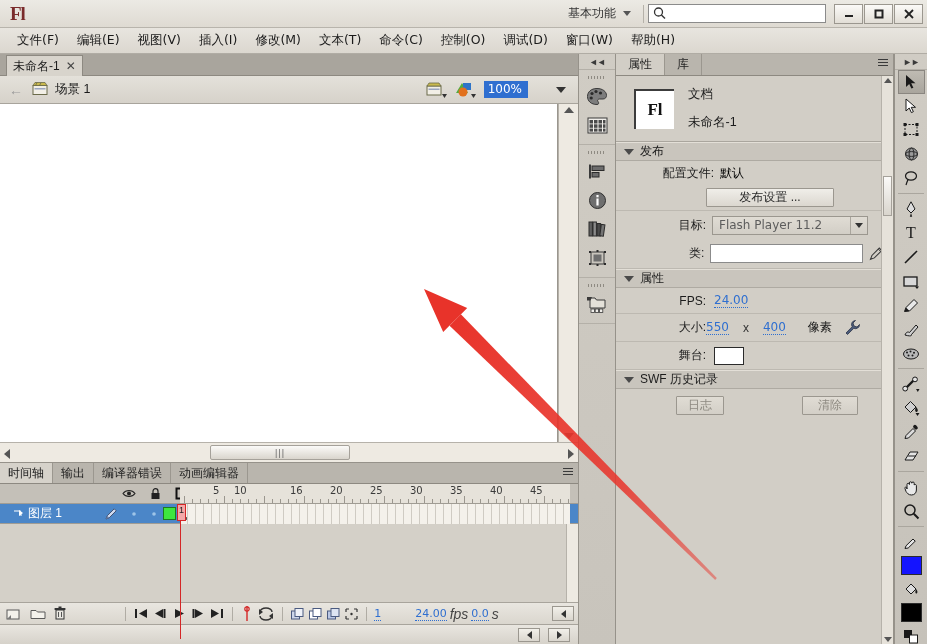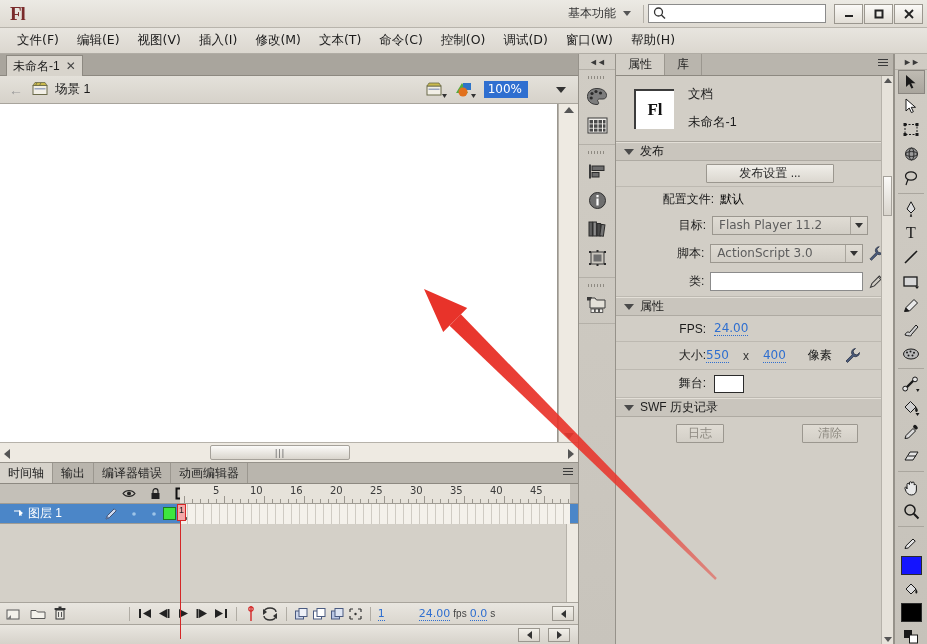--- a/index.html
+++ b/index.html
@@ -227,21 +227,21 @@
     display: flex; align-items: center; gap: 3px; padding: 0 4px;
   }
   .tl-statusbar {
     position: absolute; left: 0; bottom: 0; width: 578px; height: 20px;
     background: linear-gradient(#e9e6e0, #d6d2ca);
     border-top: 1px solid #a8a49c;
     display: flex; align-items: center; gap: 8px; padding: 0 8px;
   }
   .num-blue { color: #2f6fd0; font-size: 11px;
     border-bottom: 1px dotted #2f6fd0; font-family: "DejaVu Sans", sans-serif; }
-  .gray-lbl { color: #444; font-size: 10px; }
+  .gray-lbl { color: #444; font-size: 14px; font-style: italic; }
   .tf-div { width: 1px; height: 14px; background: #b0aca4; margin: 0 4px; }
 
   
   .iconrail {
     position: absolute; left: 578px; top: 54px; width: 38px; height: 590px;
     background: linear-gradient(#d0ccc4, #c8c4bc);
     border-left: 1px solid #96928a; border-right: 1px solid #96928a;
   }
   .rail-collapse {
     height: 16px; display: flex; align-items: center; justify-content: center;
@@ -541,21 +541,21 @@
           <div class="tick tickmaj" style="left: 324px;"></div>
           <div class="tick" style="left: 332px;"></div>
           <div class="tick" style="left: 340px;"></div>
           <div class="tick" style="left: 348px;"></div>
           <div class="tick" style="left: 356px;"></div>
           <div class="tick tickmaj" style="left: 364px;"></div>
           <div class="tick" style="left: 372px;"></div>
           <div class="tick" style="left: 380px;"></div>
           <div class="tick" style="left: 388px;"></div>
           <div class="tickno" style="left: 33px;">5</div>
-          <div class="tickno" style="left: 70px;">10</div>
+          <div class="tickno" style="left: 54px;">10</div>
           <div class="tickno" style="left: 110px;">16</div>
           <div class="tickno" style="left: 150px;">20</div>
           <div class="tickno" style="left: 190px;">25</div>
           <div class="tickno" style="left: 230px;">30</div>
           <div class="tickno" style="left: 270px;">35</div>
           <div class="tickno" style="left: 310px; text-align: right;">40</div>
           <div class="tickno" style="left: 350px;">45</div>
         </div>
     </div>
 
@@ -791,48 +791,36 @@
       <div class="doc-lines">
         <div>文档</div>
         <div>未命名-1</div>
       </div>
     </div>
 
     <div class="section-head">
       <span class="tri"></span>
       <span>发布</span>
     </div>
+    <div class="prop-row noline" style="height:24px;padding-left:8px;">
+      <span class="plabel" style="width:90px">配置文件:</span>
+      <span style="font-size:12px;margin-left:6px">默认</span>
+    </div>
     <div class="prop-row" style="height:26px;padding-left:8px;">
       <span style="width:82px"></span>
       <span class="btn-std" style="width:128px">发布设置 ...</span>
-    </div>
-    <div class="prop-row noline" style="height:24px;padding-left:8px;">
-      <span class="plabel" style="width:90px">配置文件:</span>
-      <span style="font-size:12px;margin-left:6px">默认</span>
     </div>
     <div class="prop-row noline" style="height:28px;padding-left:8px;">
       <span class="plabel" style="width:82px">目标:</span>
       <span class="combo" style="width:156px;margin-left:6px">
         <span>Flash Player 11.2</span>
         <span class="cb-arrow">
             <b></b>
           </span>
       </span>
-    </div>
-    <div class="prop-row noline" style="height:28px;padding-left:8px;">
-      <span class="plabel" style="width:82px">脚本:</span>
-      <span class="combo" style="width:156px;margin-left:6px">
-        <span>ActionScript 3.0</span>
-        <span class="cb-arrow">
-            <b></b>
-          </span>
-      </span>
-      <svg width="17" height="17" viewBox="0 0 17 17" style="margin-left:5px">
-        <path d="M11.5 1.5 a4 4 0 0 0-3.3 6.2 L2 14 l1.5 1.5 L9.8 9.3 A4 4 0 0 0 15.5 5.5 L13 8 L10 7 L9 4 L11.5 1.5Z" fill="#4a5a7a" stroke="#2b3448" stroke-width="0.8"></path>
-      </svg>
     </div>
     <div class="prop-row noline" style="height:30px;padding-left:8px;border-bottom:1px solid #bdb9b1">
       <span class="plabel" style="width:82px">类:</span>
       <span class="textfield" style="width:156px;margin-left:6px"></span>
       <svg width="17" height="17" viewBox="0 0 17 17" style="margin-left:5px">
         <path d="M2.5 14.5 L4 10.5 L11.5 3 L14 5.5 L6.5 13 Z" fill="none" stroke="#3a3a3a" stroke-width="1.1"></path>
         <line x1="10.5" y1="4" x2="13" y2="6.5" stroke="#3a3a3a"></line>
       </svg>
     </div>
 

